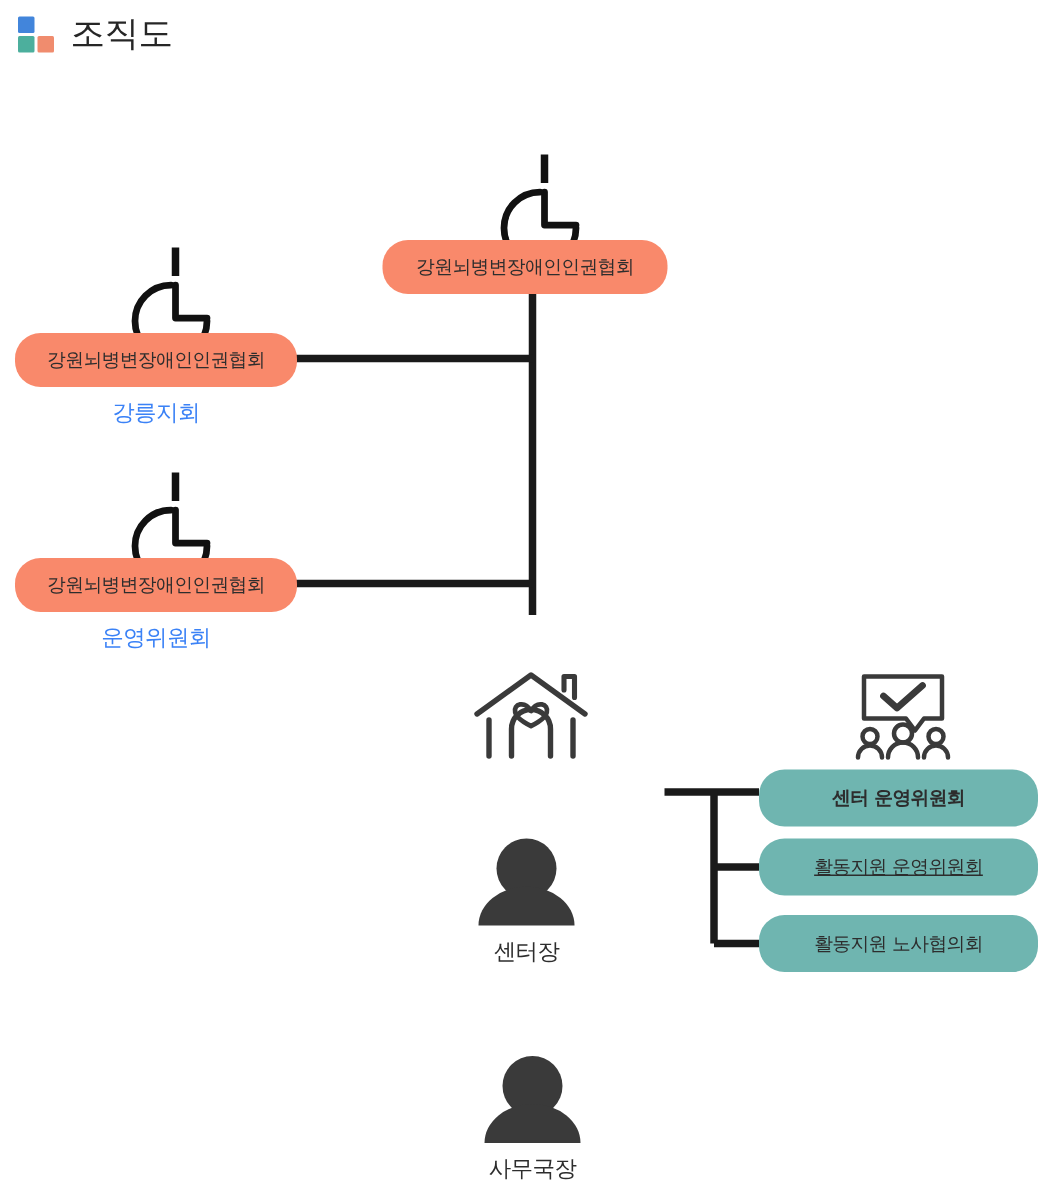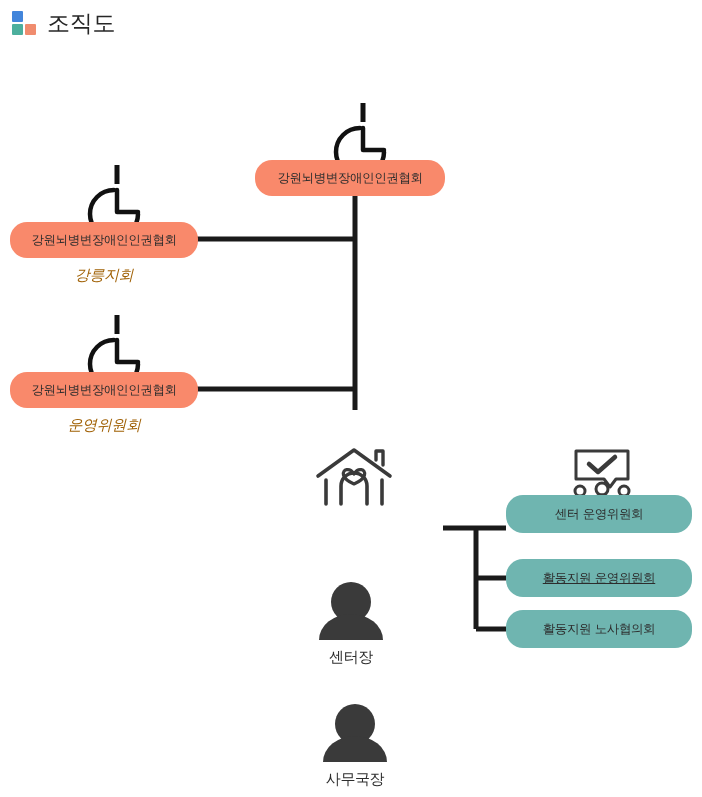--- a/index.html
+++ b/index.html
@@ -82,25 +82,24 @@
   .node.blue   { background: #6d9bf1; }
   .node.teal   { background: #6fb5b0; }
 
   .node.big { font-size: 13px; }
 
   
   .caption {
     position: absolute;
     text-align: center;
     font-size: 15px;
-    color: #a16207;
+    color: #3b82f6;
     letter-spacing: -0.4px;
     line-height: 1;
     white-space: nowrap;
-    font-style: italic;
   }
 
   
   .icon-wrap {
     position: absolute;
     display: block;
   }
   .icon-wrap svg { display: block; }
 
   
@@ -200,31 +199,31 @@
       <path d="M29 19 L38 27 L55 12" fill="none" stroke="#3a3a3a" stroke-width="4.5" stroke-linecap="round" stroke-linejoin="round"></path>
       <circle cx="20" cy="46" r="5" fill="none" stroke="#3a3a3a" stroke-width="3"></circle>
       <path d="M12 60 A8 8 0 0 1 28 60" fill="none" stroke="#3a3a3a" stroke-width="3" stroke-linecap="round"></path>
       <circle cx="42" cy="44" r="6" fill="none" stroke="#3a3a3a" stroke-width="3"></circle>
       <path d="M32 60 A10 10 0 0 1 52 60" fill="none" stroke="#3a3a3a" stroke-width="3" stroke-linecap="round"></path>
       <circle cx="64" cy="46" r="5" fill="none" stroke="#3a3a3a" stroke-width="3"></circle>
       <path d="M56 60 A8 8 0 0 1 72 60" fill="none" stroke="#3a3a3a" stroke-width="3" stroke-linecap="round"></path>
     </svg>
   </div>
 
-  <div class="node teal" style="left:506px; top:495px; width:186px; height:38px;">
+  <div class="node teal" style="left:506px; top:513px; width:186px; height:38px;font-weight:bold;">
     <span>센터 운영위원회</span>
   </div>
   <div class="node teal" style="left:506px; top:559px; width:186px; height:38px;text-decoration:underline;">
     <span>활동지원 운영위원회</span>
   </div>
   <div class="node teal" style="left:506px; top:610px; width:186px; height:38px;">
     <span>활동지원 노사협의회</span>
   </div>
 
-  <div class="person-block" style="left:276px; top:580px;">
+  <div class="person-block" style="left:276px; top:557px;">
     <svg width="72" height="62" viewBox="0 0 72 62">
       <circle cx="36" cy="22" r="20" fill="#3a3a3a"></circle>
       <path d="M4 60 A32 26 0 0 1 68 60 Z" fill="#3a3a3a"></path>
     </svg>
     <div class="p-label">센터장</div>
   </div>
 
   <div class="person-block" style="left:280px; top:702px;">
     <svg width="72" height="62" viewBox="0 0 72 62">
       <circle cx="36" cy="22" r="20" fill="#3a3a3a"></circle>

